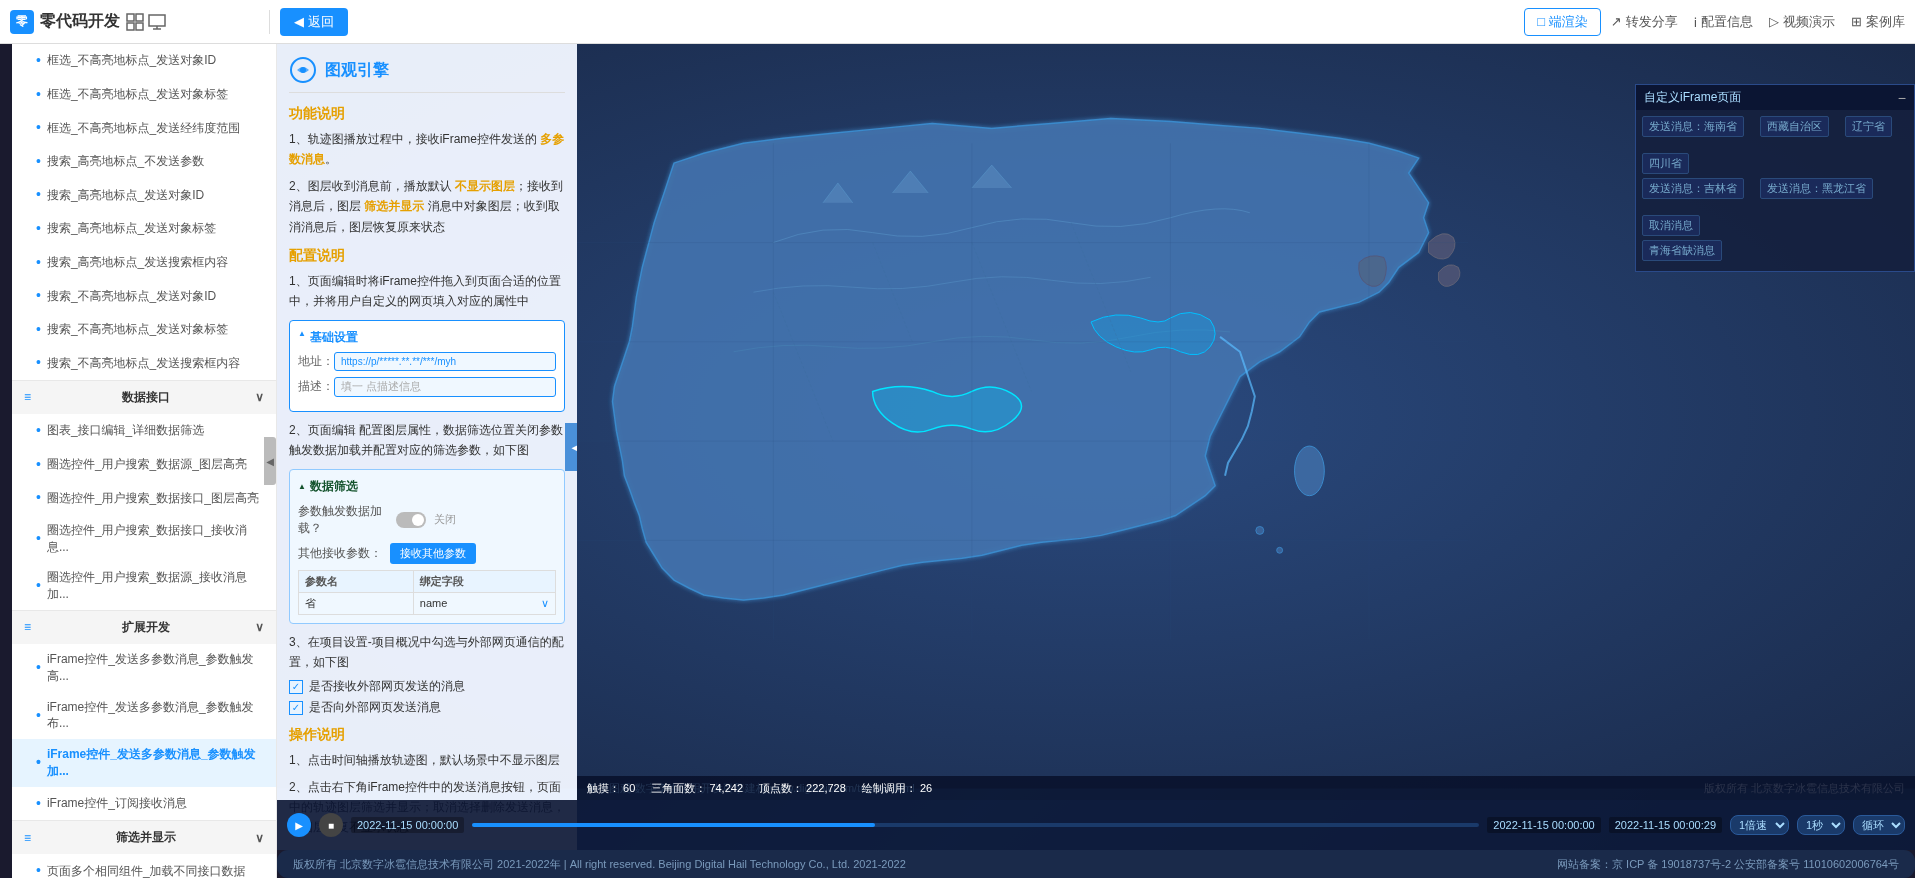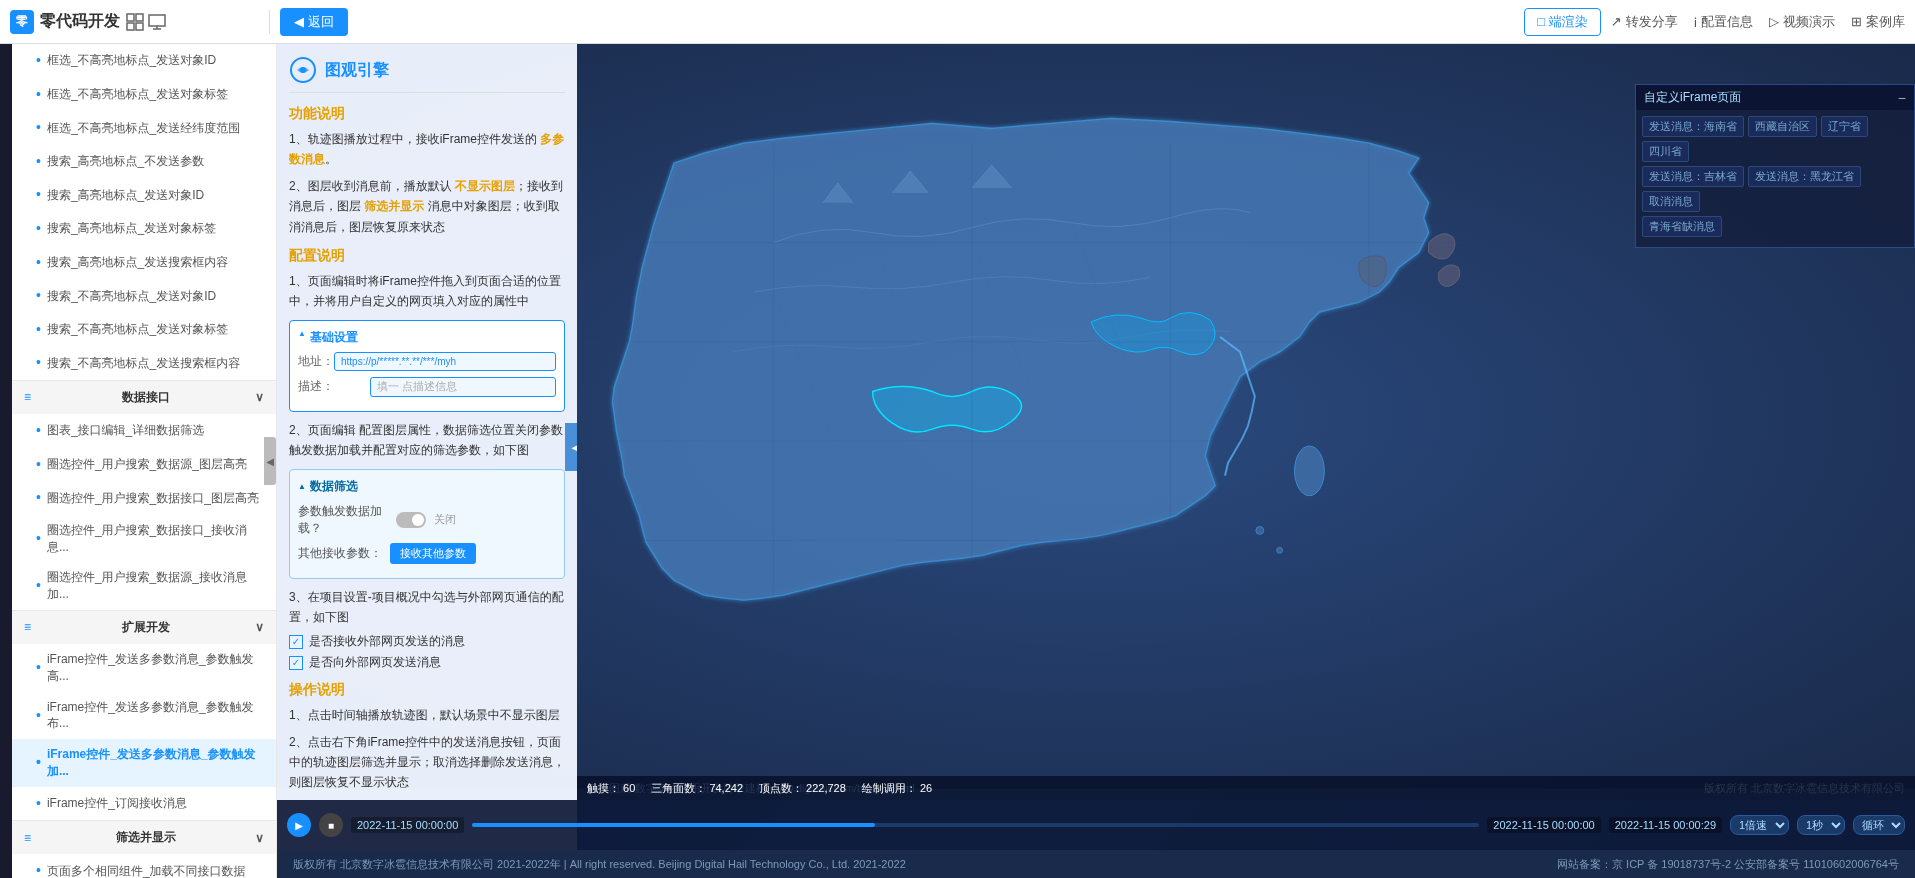--- a/index.html
+++ b/index.html
@@ -54,21 +54,21 @@
     
     .config-box { border: 1px solid #1890ff; border-radius: 4px; padding: 8px; margin: 8px 0; background: #fff; }
     .config-box-header { font-size: 12px; color: #1890ff; font-weight: bold; margin-bottom: 6px; display: flex; align-items: flex-start; gap: 4px; }
     .config-box-header::before { content: "▲"; font-size: 8px; }
     .config-row { display: flex; align-items: center; margin-bottom: 6px; gap: 0; }
     .config-label { color: #666; font-size: 12px; width: 36px; flex-shrink: 0; }
     .config-input { flex: 1; border: 1px solid #1890ff; border-radius: 3px; padding: 3px 6px; font-size: 11px; color: #1890ff; background: #f0f8ff; }
 
     
     .filter-box { border: 1px solid #91caff; border-radius: 4px; padding: 8px; margin: 8px 0; background: #f0f8ff; }
-    .filter-box-header { font-size: 12px; color: #0369a1; font-weight: bold; margin-bottom: 8px; display: flex; align-items: center; gap: 4px; }
+    .filter-box-header { font-size: 12px; color: #14532d; font-weight: bold; margin-bottom: 8px; display: flex; align-items: center; gap: 4px; }
     .filter-box-header::before { content: "▲"; font-size: 8px; }
     .filter-row { display: flex; align-items: center; margin-bottom: 6px; gap: 8px; font-size: 12px; }
     .filter-label { color: #555; width: 90px; }
     .toggle-off { background: #bbb; border-radius: 10px; width: 30px; height: 16px; position: relative; cursor: pointer; }
     .toggle-off::after { content: ""; position: absolute; width: 12px; height: 12px; background: #fff; border-radius: 50%; top: 2px; right: 2px; }
     .filter-label-off { color: #999; font-size: 11px; }
     .accept-btn { background: #1890ff; color: #fff; border: none; border-radius: 3px; padding: 3px 10px; font-size: 11px; cursor: pointer; }
     .filter-table { width: 100%; border-collapse: collapse; margin-top: 4px; }
     .filter-table th, .filter-table td { border: 1px solid #ddd; padding: 3px 6px; font-size: 11px; text-align: left; }
     .filter-table th { background: #e8f4ff; color: #555; }
@@ -79,38 +79,38 @@
     .checkbox-box.checked::after { content: "✓"; color: #1890ff; font-size: 10px; }
 
     
     .collapse-toggle { position: absolute; right: -12px; top: 50%; transform: translateY(-50%); width: 24px; height: 48px; background: #4a90d9; border-radius: 0 4px 4px 0; display: flex; align-items: center; justify-content: center; cursor: pointer; color: #fff; font-size: 14px; z-index: 25; }
 
     
     .right-panel { position: absolute; top: 40px; right: 0; width: 280px; background: rgba(20, 30, 60, 0.85); border: 1px solid #2a4a8a; z-index: 20; }
     .right-panel-header { background: rgba(10, 20, 50, 0.9); color: #aaddff; font-size: 12px; padding: 4px 8px; display: flex; justify-content: space-between; align-items: center; }
     .right-panel-minimize { color: #aaa; cursor: pointer; font-size: 14px; }
     .right-panel-content { padding: 6px; }
-    .right-panel-row { display: flex; flex-wrap: wrap; gap: 4px; margin-bottom: 4px; }
+    .right-panel-row { display: flex; flex-wrap: wrap; gap: 16px; margin-bottom: 4px; }
     .right-panel-btn { background: #1a2a5a; color: #7ac; border: 1px solid #2a4a7a; border-radius: 2px; padding: 2px 6px; font-size: 11px; cursor: pointer; }
 
     
     .timeline-bar { position: absolute; bottom: 0; left: 0; right: 0; height: 50px; background: rgba(10, 20, 50, 0.9); display: flex; align-items: center; padding: 0 10px; gap: 8px; z-index: 20; }
     .timeline-btn { width: 24px; height: 24px; background: #1890ff; border-radius: 50%; display: flex; align-items: center; justify-content: center; cursor: pointer; color: #fff; font-size: 10px; border: none; }
     .timeline-time { color: #aaddff; font-size: 11px; background: rgba(0,0,0,0.3); padding: 2px 6px; border-radius: 2px; }
     .timeline-progress { flex: 1; height: 4px; background: #1a3a6a; border-radius: 2px; position: relative; cursor: pointer; }
     .timeline-progress-fill { height: 100%; background: #1890ff; border-radius: 2px; width: 40%; }
     .timeline-select { background: #1a3a6a; color: #aaddff; border: 1px solid #2a5a9a; border-radius: 8px; padding: 2px 4px; font-size: 11px; cursor: pointer; }
 
     
     .stats-bar { position: absolute; bottom: 50px; left: 300px; right: 0; height: 24px; background: rgba(10, 20, 50, 0.8); display: flex; align-items: center; padding: 0 10px; gap: 16px; z-index: 15; }
     .stats-item { color: #7ac; font-size: 11px; }
     .stats-item span { color: #fff; }
 
     
-    .copyright-bar { height: 28px; background: #1a2a4a; display: flex; align-items: center; justify-content: space-between; padding: 0 16px; color: #7a9abc; font-size: 11px; flex-shrink: 0; }
+    .copyright-bar { height: 28px; background: #1a2a4a; display: flex; align-items: center; justify-content: space-between; padding: 0 16px; color: #7a9abc; font-size: 11px; flex-shrink: 0; border-radius: 11px; }
 
     
     .map-svg-container { position: absolute; top: 0; left: 0; right: 0; bottom: 0; }
 
     
     .sidebar-collapse { position: absolute; right: 0; top: 50%; transform: translateY(-50%); width: 12px; height: 48px; background: #bbb; cursor: pointer; display: flex; align-items: center; justify-content: center; font-size: 10px; color: #666; border-radius: 0 3px 3px 0; z-index: 5; }
   </style>
 </head>
 <body>
 
@@ -334,39 +334,58 @@
         <div class="config-box">
           <div class="config-box-header">
             <span>基础设置</span>
           </div>
           <div class="config-row">
             <span class="config-label">地址：</span>
             <input class="config-input" type="text" value="https://p/*****.**.**/***/myh" style="font-size: 10px; color: rgb(24, 144, 255);">
           </div>
           <div class="config-row">
             <span class="config-label">描述：</span>
-            <input class="config-input" type="text" value="填一 点描述信息" style="color: rgb(170, 170, 170); margin-left: 36px;">
+            <input class="config-input" type="text" value="填一 点描述信息" style="color: rgb(170, 170, 170);">
           </div>
         </div>
         <div class="panel-text">
           2、页面编辑 配置图层属性，数据筛选位置关闭参数触发数据加载并配置对应的筛选参数，如下图
         </div>
         <div class="filter-box">
           <div class="filter-box-header">
             <span>数据筛选</span>
           </div>
           <div class="filter-row">
             <span class="filter-label">参数触发数据加载？</span>
             <div class="toggle-off"></div>
             <span class="filter-label-off">关闭</span>
           </div>
           <div class="filter-row">
             <span style="color:#555; font-size:12px;">其他接收参数：</span>
             <button class="accept-btn">接收其他参数</button>
           </div>
+          <table class="filter-table">
+            <thead>
+              <tr>
+                <th>参数名</th>
+                <th>绑定字段</th>
+              </tr>
+            </thead>
+            <tbody>
+              <tr>
+                <td>省</td>
+                <td>
+                  <div style="display:flex;align-items:center;justify-content:space-between;">
+                    <span>name</span>
+                    <span style="color:#1890ff;cursor:pointer;">∨</span>
+                  </div>
+                </td>
+              </tr>
+            </tbody>
+          </table>
         </div>
         <div class="panel-text">
           3、在项目设置-项目概况中勾选与外部网页通信的配置，如下图
         </div>
         <div class="checkbox-row">
           <div class="checkbox-box checked"></div>
           <span>是否接收外部网页发送的消息</span>
         </div>
         <div class="checkbox-row">
           <div class="checkbox-box checked"></div>

